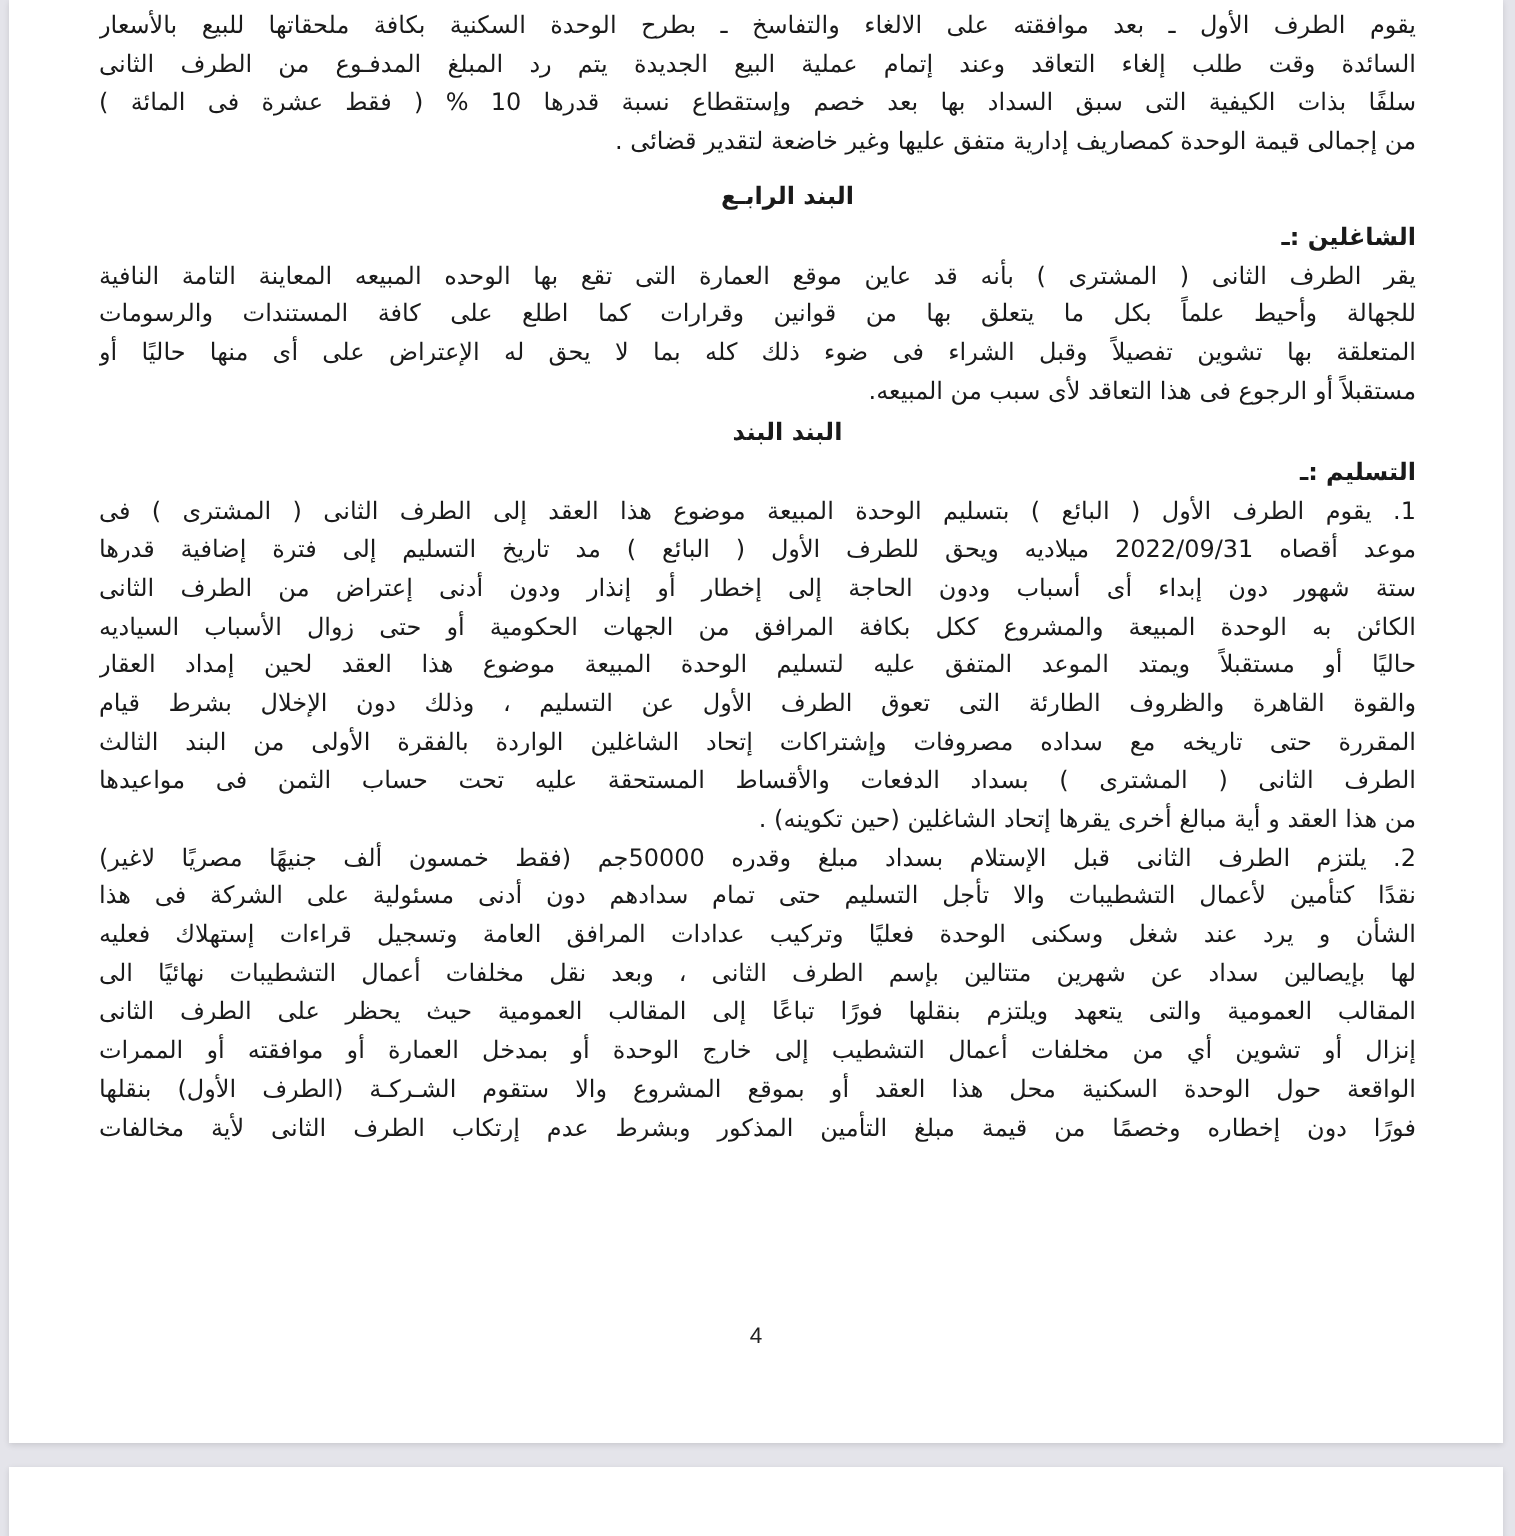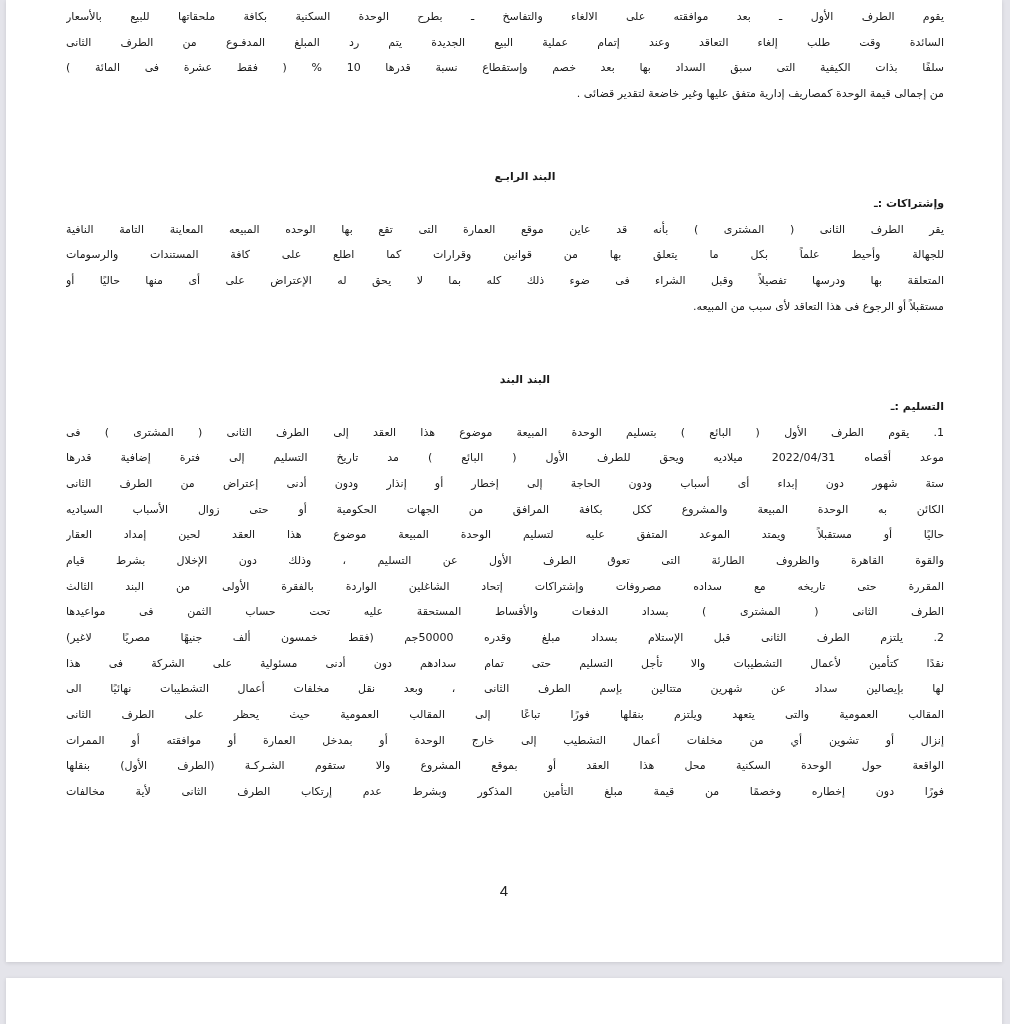--- a/index.html
+++ b/index.html
@@ -33,21 +33,21 @@
     }
     .content {
       position: absolute;
       left: 60px;
       right: 58px;
       top: 0;
       direction: rtl;
       text-align: justify;
       text-align-last: right;
       font-family: "DejaVu Sans", sans-serif;
-      font-size: 11px;
+      font-size: 16px;
       line-height: 25.7px;
       color: #1a1a1a;
     }
     .line {
       display: block;
       white-space: nowrap;
       text-align: justify;
       text-align-last: justify;
       height: 25.7px;
       overflow: hidden;
@@ -57,21 +57,20 @@
     }
     .heading {
       display: block;
       text-align: center;
       text-align-last: center;
       font-weight: bold;
       height: 28px;
       line-height: 28px;
       margin-right: 0;
       padding-left: 40px;
-      margin-top: 46px;
     }
     .subheading {
       display: block;
       text-align: right;
       text-align-last: right;
       font-weight: bold;
       height: 26px;
       line-height: 26px;
     }
     .page-number {
@@ -98,45 +97,47 @@
         <span class="line">يقوم الطرف الأول ـ بعد موافقته على الالغاء والتفاسخ ـ بطرح الوحدة السكنية بكافة ملحقاتها للبيع بالأسعار</span>
         <span class="line">السائدة وقت طلب إلغاء التعاقد وعند إتمام عملية البيع الجديدة يتم رد المبلغ المدفـوع من الطرف الثانى</span>
         <span class="line">سلفًا بذات الكيفية التى سبق السداد بها بعد خصم وإستقطاع نسبة قدرها 10 % ( فقط عشرة فى المائة )</span>
         <span class="line last">من إجمالى قيمة الوحدة كمصاريف إدارية متفق عليها وغير خاضعة لتقدير قضائى .</span>
       </div>
 
       <div class="gap-1"></div>
 
       <div>
         <span class="heading">البند الرابـع</span>
-        <span class="subheading">وإشتراكات :ـ</span>
+        <span class="subheading">الشاغلين :ـ</span>
         <span class="line">يقر الطرف الثانى ( المشترى ) بأنه قد عاين موقع العمارة التى تقع بها الوحده المبيعه المعاينة التامة النافية</span>
         <span class="line">للجهالة وأحيط علماً بكل ما يتعلق بها من قوانين وقرارات كما اطلع على كافة المستندات والرسومات</span>
-        <span class="line">المتعلقة بها ودرسها تفصيلاً وقبل الشراء فى ضوء ذلك كله بما لا يحق له الإعتراض على أى منها حاليًا أو</span>
+        <span class="line">المتعلقة بها تشوين تفصيلاً وقبل الشراء فى ضوء ذلك كله بما لا يحق له الإعتراض على أى منها حاليًا أو</span>
         <span class="line last">مستقبلاً أو الرجوع فى هذا التعاقد لأى سبب من المبيعه.</span>
       </div>
 
       <div>
         <span class="heading">البند البند</span>
         <span class="subheading">التسليم :ـ</span>
 
         <div>
           <span class="line">1. يقوم الطرف الأول ( البائع ) بتسليم الوحدة المبيعة موضوع هذا العقد إلى الطرف الثانى ( المشترى ) فى</span>
-          <span class="line">موعد أقصاه 2022/04/31 ميلاديه ويحق للطرف الأول ( البائع ) مد تاريخ التسليم إلى فترة إضافية قدرها</span>
+          <span class="line">موعد أقصاه 2022/09/31 ميلاديه ويحق للطرف الأول ( البائع ) مد تاريخ التسليم إلى فترة إضافية قدرها</span>
           <span class="line">ستة شهور دون إبداء أى أسباب ودون الحاجة إلى إخطار أو إنذار ودون أدنى إعتراض من الطرف الثانى</span>
           <span class="line">الكائن به الوحدة المبيعة والمشروع ككل بكافة المرافق من الجهات الحكومية أو حتى زوال الأسباب السياديه</span>
           <span class="line">حاليًا أو مستقبلاً ويمتد الموعد المتفق عليه لتسليم الوحدة المبيعة موضوع هذا العقد لحين إمداد العقار</span>
           <span class="line">والقوة القاهرة والظروف الطارئة التى تعوق الطرف الأول عن التسليم ، وذلك دون الإخلال بشرط قيام</span>
           <span class="line">المقررة حتى تاريخه مع سداده مصروفات وإشتراكات إتحاد الشاغلين الواردة بالفقرة الأولى من البند الثالث</span>
           <span class="line">الطرف الثانى ( المشترى ) بسداد الدفعات والأقساط المستحقة عليه تحت حساب الثمن فى مواعيدها</span>
+          <span class="line last">من هذا العقد و أية مبالغ أخرى يقرها إتحاد الشاغلين (حين تكوينه) .</span>
         </div>
 
         <div>
           <span class="line">2. يلتزم الطرف الثانى قبل الإستلام بسداد مبلغ وقدره 50000جم (فقط خمسون ألف جنيهًا مصريًا لاغير)</span>
           <span class="line">نقدًا كتأمين لأعمال التشطيبات والا تأجل التسليم حتى تمام سدادهم دون أدنى مسئولية على الشركة فى هذا</span>
+          <span class="line">الشأن و يرد عند شغل وسكنى الوحدة فعليًا وتركيب عدادات المرافق العامة وتسجيل قراءات إستهلاك فعليه</span>
           <span class="line">لها بإيصالين سداد عن شهرين متتالين بإسم الطرف الثانى ، وبعد نقل مخلفات أعمال التشطيبات نهائيًا الى</span>
           <span class="line">المقالب العمومية والتى يتعهد ويلتزم بنقلها فورًا تباعًا إلى المقالب العمومية حيث يحظر على الطرف الثانى</span>
           <span class="line">إنزال أو تشوين أي من مخلفات أعمال التشطيب إلى خارج الوحدة أو بمدخل العمارة أو موافقته أو الممرات</span>
           <span class="line">الواقعة حول الوحدة السكنية محل هذا العقد أو بموقع المشروع والا ستقوم الشـركـة (الطرف الأول) بنقلها</span>
           <span class="line">فورًا دون إخطاره وخصمًا من قيمة مبلغ التأمين المذكور وبشرط عدم إرتكاب الطرف الثانى لأية مخالفات</span>
         </div>
       </div>
     </div>
 
     <div class="page-number">4</div>

